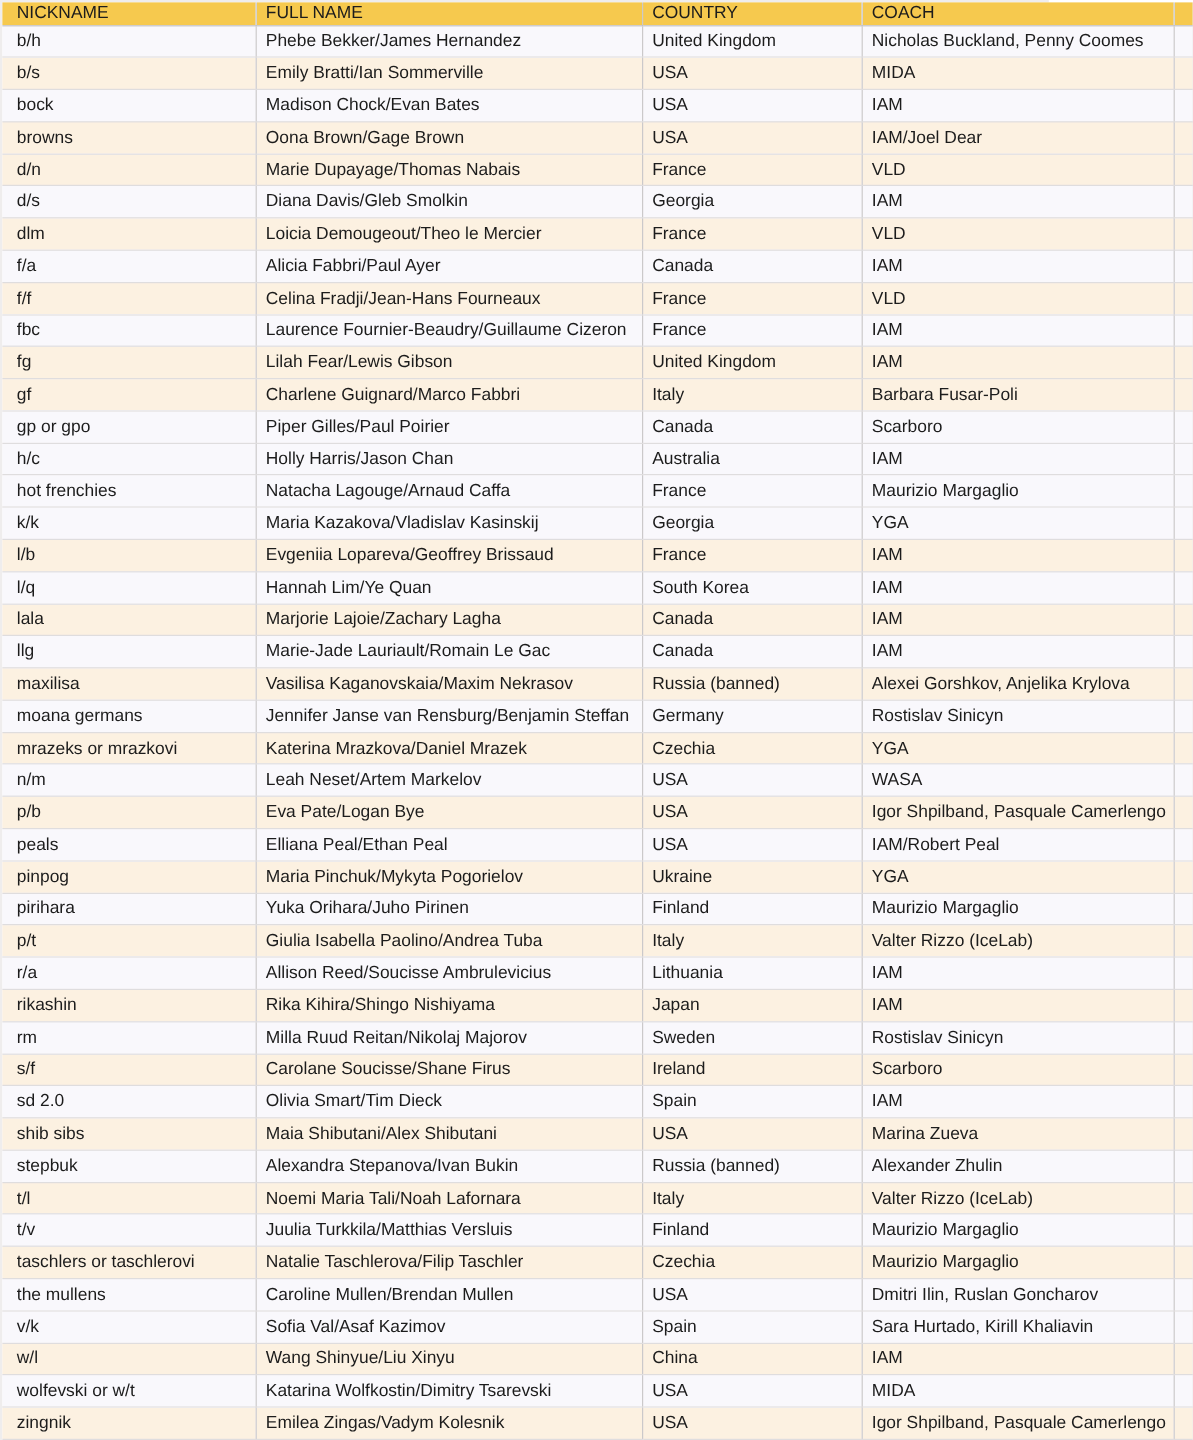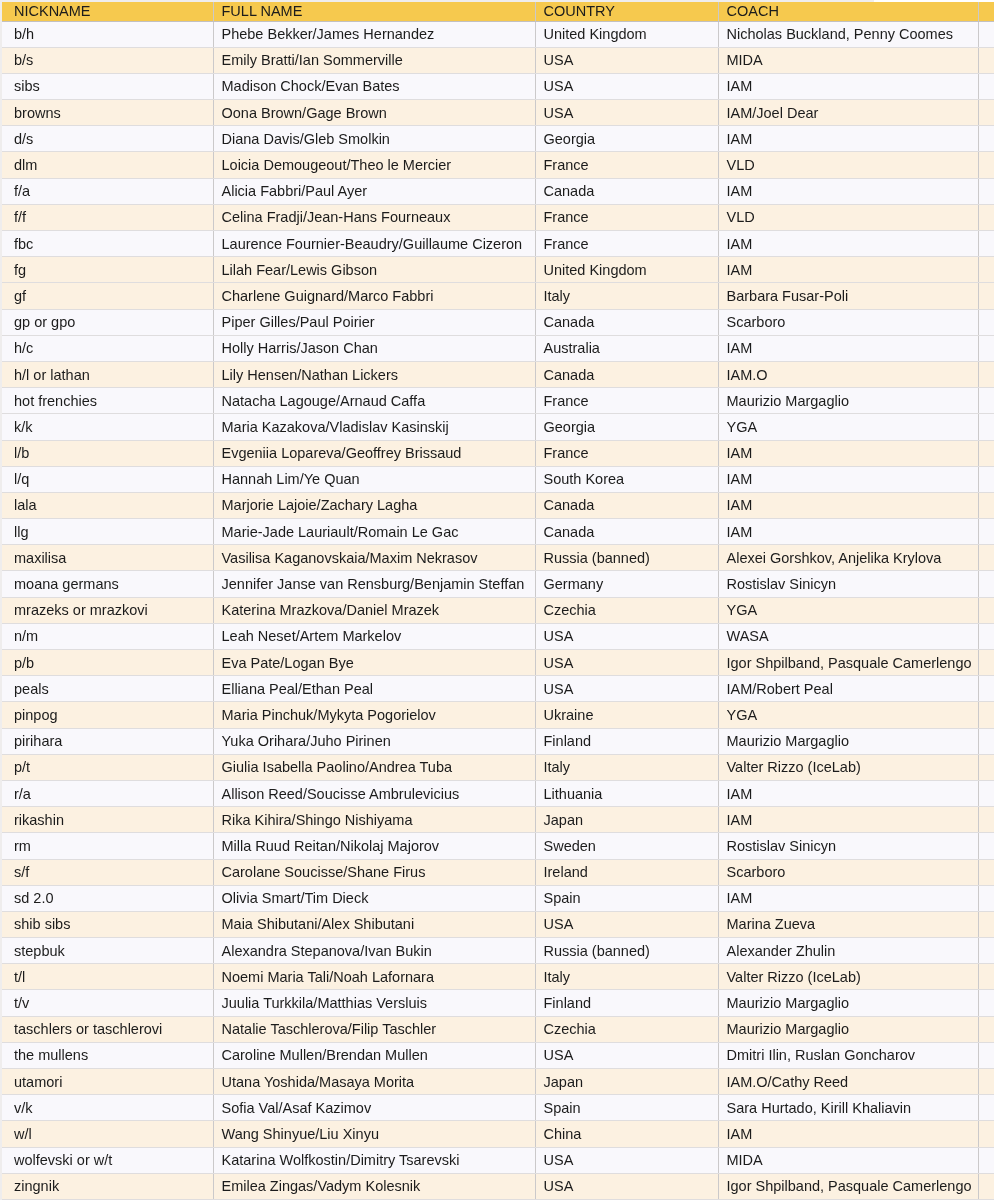--- a/index.html
+++ b/index.html
@@ -87,31 +87,38 @@
     <td></td>
   </tr>
         <tr class="row-peach">
     <td>b/s</td>
     <td>Emily Bratti/Ian Sommerville</td>
     <td>USA</td>
     <td>MIDA</td>
     <td></td>
   </tr>
         <tr class="row-light">
-    <td>sibs</td>
+    <td>bock</td>
     <td>Madison Chock/Evan Bates</td>
     <td>USA</td>
     <td>IAM</td>
     <td></td>
   </tr>
         <tr class="row-peach">
     <td>browns</td>
     <td>Oona Brown/Gage Brown</td>
     <td>USA</td>
     <td>IAM/Joel Dear</td>
+    <td></td>
+  </tr>
+        <tr class="row-peach">
+    <td>d/n</td>
+    <td>Marie Dupayage/Thomas Nabais</td>
+    <td>France</td>
+    <td>VLD</td>
     <td></td>
   </tr>
         <tr class="row-light">
     <td>d/s</td>
     <td>Diana Davis/Gleb Smolkin</td>
     <td>Georgia</td>
     <td>IAM</td>
     <td></td>
   </tr>
         <tr class="row-peach">
@@ -163,27 +170,20 @@
     <td>Scarboro</td>
     <td></td>
   </tr>
         <tr class="row-light">
     <td>h/c</td>
     <td>Holly Harris/Jason Chan</td>
     <td>Australia</td>
     <td>IAM</td>
     <td></td>
   </tr>
-        <tr class="row-peach">
-    <td>h/l or lathan</td>
-    <td>Lily Hensen/Nathan Lickers</td>
-    <td>Canada</td>
-    <td>IAM.O</td>
-    <td></td>
-  </tr>
         <tr class="row-light">
     <td>hot frenchies</td>
     <td>Natacha Lagouge/Arnaud Caffa</td>
     <td>France</td>
     <td>Maurizio Margaglio</td>
     <td></td>
   </tr>
         <tr class="row-light">
     <td>k/k</td>
     <td>Maria Kazakova/Vladislav Kasinskij</td>
@@ -350,27 +350,20 @@
     <td>Natalie Taschlerova/Filip Taschler</td>
     <td>Czechia</td>
     <td>Maurizio Margaglio</td>
     <td></td>
   </tr>
         <tr class="row-light">
     <td>the mullens</td>
     <td>Caroline Mullen/Brendan Mullen</td>
     <td>USA</td>
     <td>Dmitri Ilin, Ruslan Goncharov</td>
-    <td></td>
-  </tr>
-        <tr class="row-peach">
-    <td>utamori</td>
-    <td>Utana Yoshida/Masaya Morita</td>
-    <td>Japan</td>
-    <td>IAM.O/Cathy Reed</td>
     <td></td>
   </tr>
         <tr class="row-light">
     <td>v/k</td>
     <td>Sofia Val/Asaf Kazimov</td>
     <td>Spain</td>
     <td>Sara Hurtado, Kirill Khaliavin</td>
     <td></td>
   </tr>
         <tr class="row-peach">

